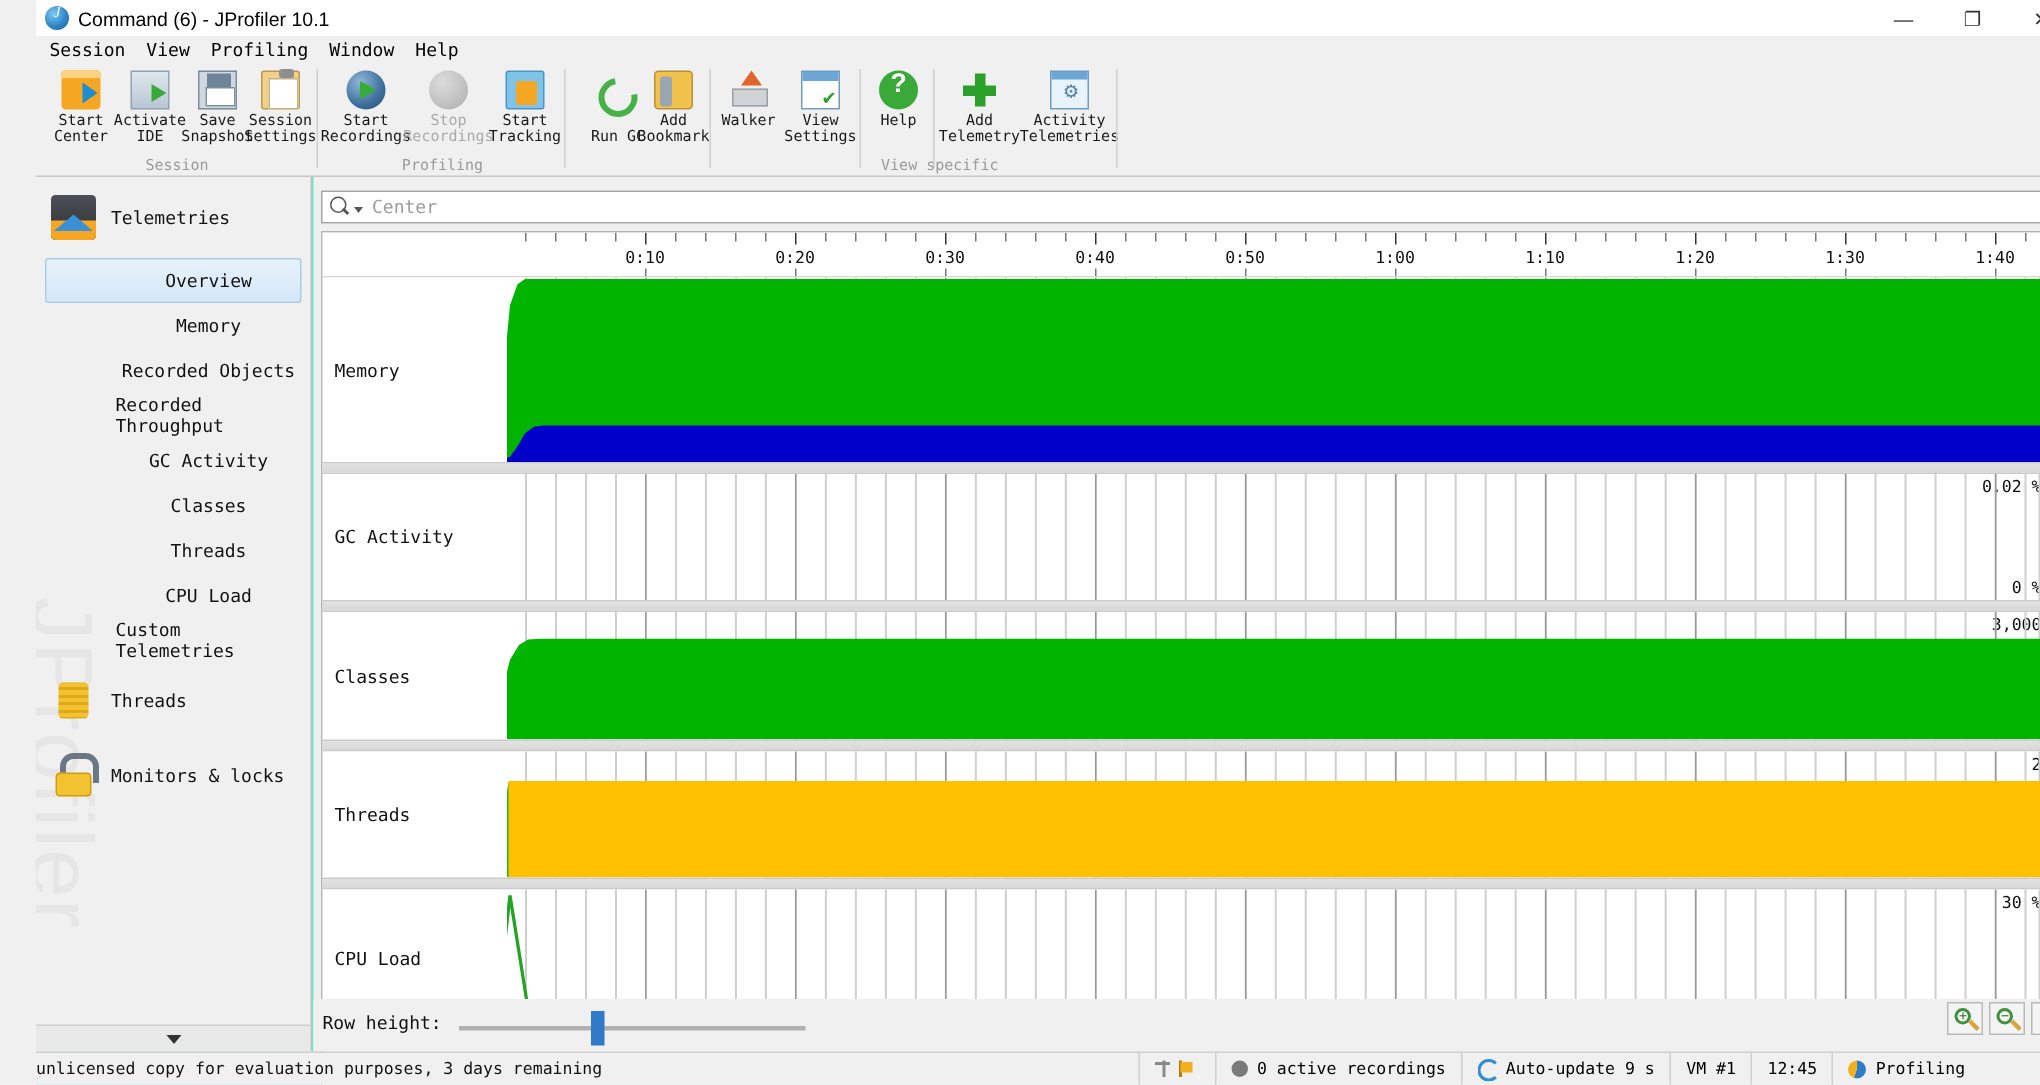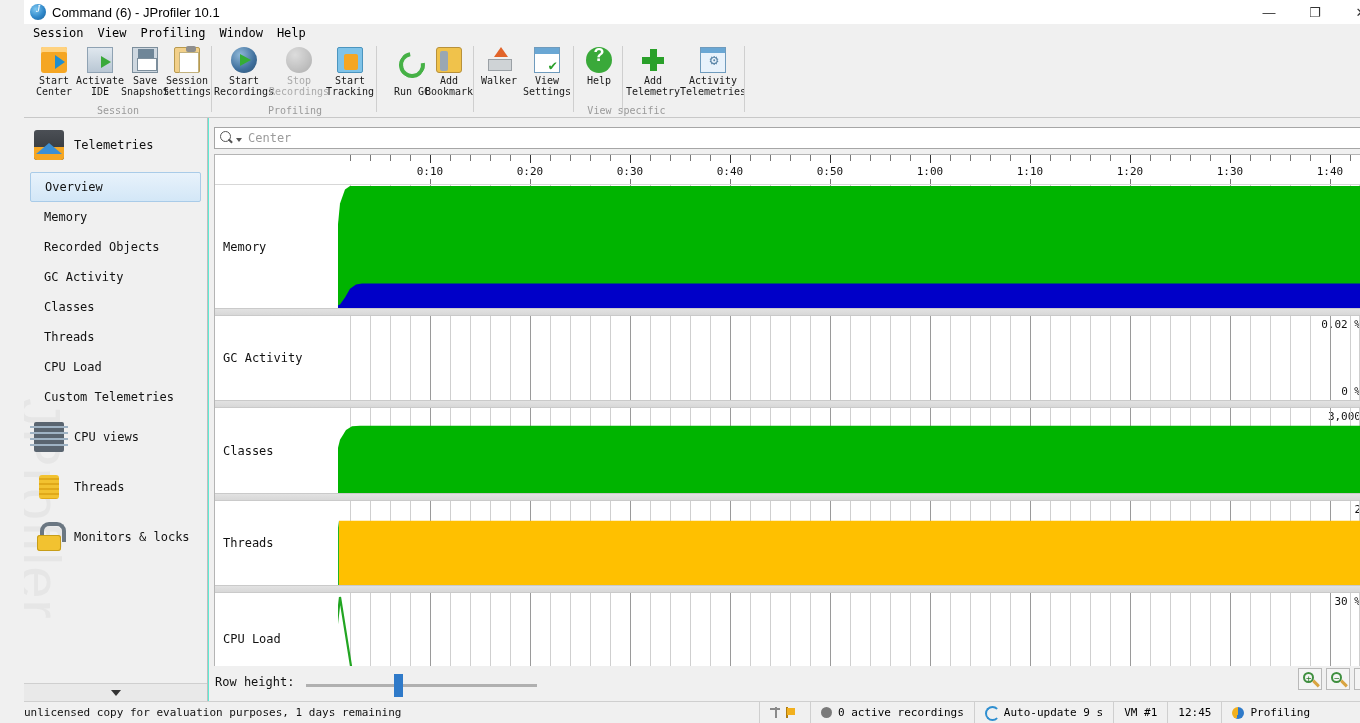--- a/index.html
+++ b/index.html
@@ -129,21 +129,21 @@
     transform: rotate(90deg); transform-origin: left top;
     font-family:"Liberation Sans", sans-serif; letter-spacing:1px; pointer-events:none;
   }
   .sb-section {
     position:relative; display:flex; align-items:center; height:52px; padding-left:10px;
   }
   .sb-section .sico { width:30px; height:30px; margin-right:10px; position:relative; flex:none; }
   .sb-section .slabel { font-size:12px; color:#111; }
   .sb-item {
     position:relative; height:30px; display:flex; align-items:center;
-    padding-left:14px; font-size:12px; color:#111; margin:0 6px;
+    padding-left:47px; font-size:12px; color:#111; margin:0 6px;justify-content:center;
   }
   .sb-item.selected {
     background: linear-gradient(#e8f2fb,#d3e7f7);
     border:1px solid #a9cbe8; border-radius:2px;
   }
   .sb-more {
     position:absolute; left:0; bottom:0; width:183px; height:18px;
     background:#e9e9e9; border-top:1px solid #cfcfcf;
     display:flex; align-items:center; justify-content:center;
   }
@@ -393,39 +393,38 @@
     <div class="sb-item selected">
       <span>Overview</span>
       </div>
     <div class="sb-item">
       <span>Memory</span>
       </div>
     <div class="sb-item">
       <span>Recorded Objects</span>
       </div>
     <div class="sb-item">
+      <span>Recorded Throughput</span>
+      </div>
+    <div class="sb-item">
       <span>GC Activity</span>
       </div>
     <div class="sb-item">
       <span>Classes</span>
       </div>
     <div class="sb-item">
       <span>Threads</span>
       </div>
     <div class="sb-item">
       <span>CPU Load</span>
       </div>
     <div class="sb-item">
       <span>Custom Telemetries</span>
       </div>
 
-    <div class="sb-section" style="height:50px">
-      <div class="sico ic-cpu"></div>
-      <div class="slabel">CPU views</div>
-    </div>
     <div class="sb-section" style="height:50px">
       <div class="sico ic-threads"></div>
       <div class="slabel">Threads</div>
     </div>
     <div class="sb-section" style="height:50px">
       <div class="sico ic-lock"></div>
       <div class="slabel">Monitors &amp; locks</div>
     </div>
 
     <div class="sb-more">
@@ -653,21 +652,21 @@
       <div class="zbtn">
         <div class="mg"></div>
           <div class="mgh"></div>
           <div class="sg">−</div>
       </div>
       <div class="zbtn fit"></div>
     </div>
   </div>
 
   <div class="statusbar">
-    <div class="sbtext" style="padding-left:0px;width:735px">unlicensed copy for evaluation purposes, 1 days remaining</div>
+    <div class="sbtext" style="padding-left:0px;width:735px">unlicensed copy for evaluation purposes, 3 days remaining</div>
     <div class="sb-cell">
       <div class="flag-grey"></div>
       <div class="flag-orange"></div>
     </div>
     <div class="sb-cell">
       <div class="dot-grey"></div>
       <span>0 active recordings</span>
     </div>
     <div class="sb-cell">
       <div class="sync-ic"></div>

